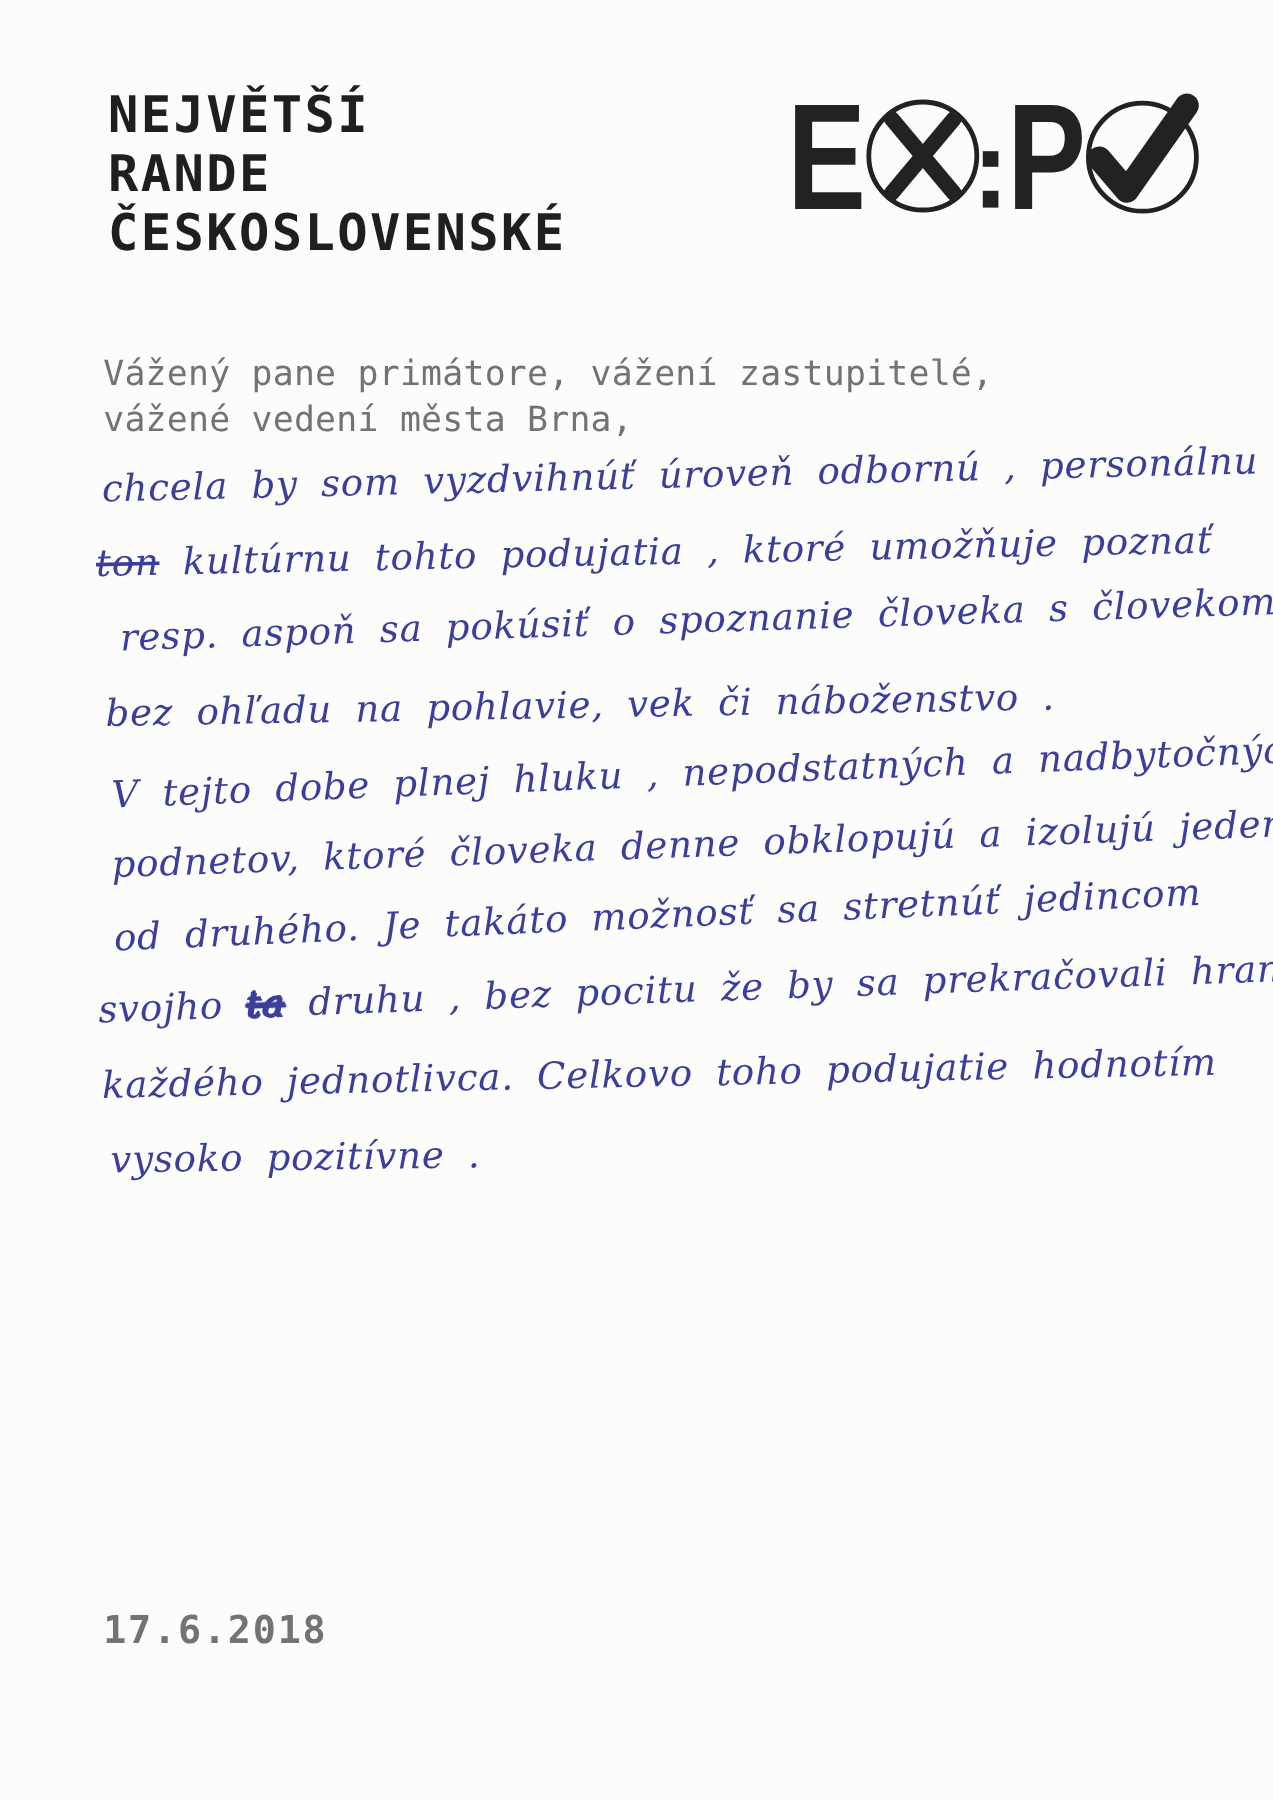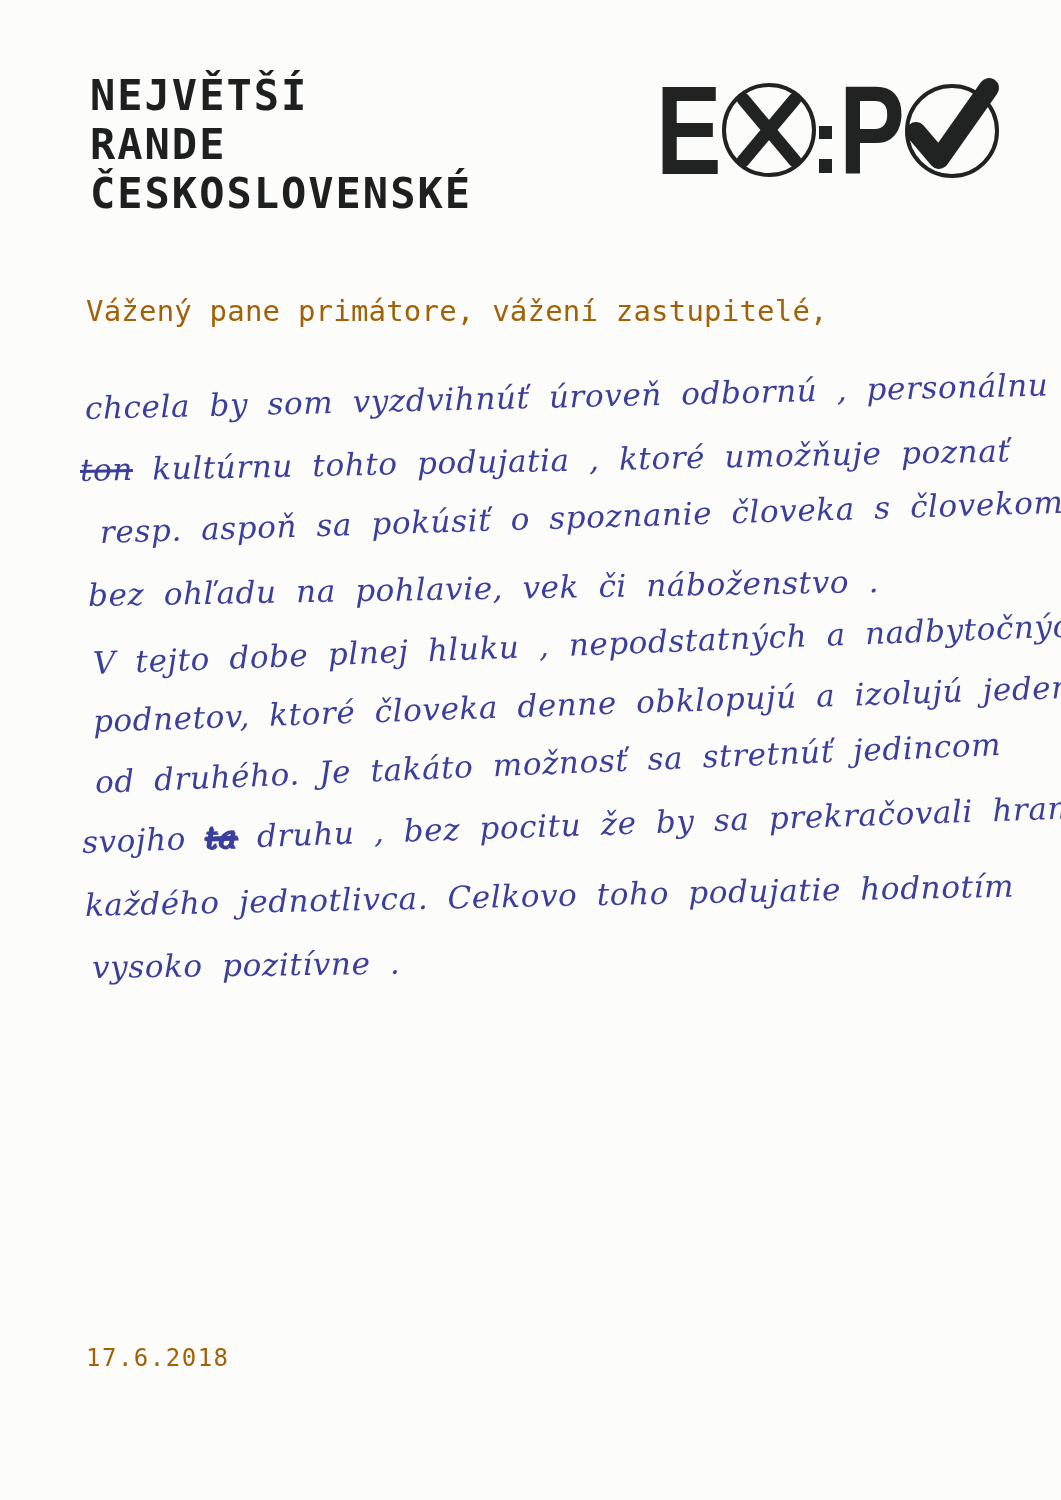--- a/index.html
+++ b/index.html
@@ -22,31 +22,31 @@
     color:#1e1f1f;
     white-space:nowrap;
   }
   .title span{display:block;}
   
   .logo{position:absolute;left:656px;top:78px;width:348px;height:106px;}
   .logo svg{display:block;width:348px;height:106px;overflow:visible;}
   
   .typed{
     font-family:"DejaVu Sans Mono", monospace;
-    color:#a16207;
+    color:#737373;
     white-space:nowrap;
   }
   .greeting{
     position:absolute;left:86px;top:292px;
     font-size:29px;line-height:38px;letter-spacing:0.2px;
   }
   .greeting span{display:block;}
   .footer{
     position:absolute;left:86px;top:1339px;
-    font-size:24px;line-height:38px;letter-spacing:1.5px;
+    font-size:32px;line-height:38px;letter-spacing:1.5px;font-weight:bold;
   }
   .footer span{display:block;}
   
   .hw{
     position:absolute;
     font-family:"DejaVu Serif", serif;
     font-style:italic;
     font-size:31px;
     color:#3b3f9b;
     white-space:nowrap;
@@ -99,20 +99,21 @@
       <g fill="#212322" stroke="none">
         <text x="235" y="96" transform="scale(0.78 1)" font-family="Liberation Sans, sans-serif" font-weight="bold" font-size="126">P</text>
       </g>
       <circle cx="296" cy="53" r="45" fill="none" stroke="#212322" stroke-width="4"></circle>
       <path d="M 260 54 L 283 81 L 333 10" fill="none" stroke="#212322" stroke-width="20" stroke-linecap="round" stroke-linejoin="round"></path>
     </svg>
   </div>
 
   <div class="typed greeting">
     <span>Vážený pane primátore, vážení zastupitelé,</span>
+    <span>vážené vedení města Brna,</span>
   </div>
 
   <div class="hw r-a" style="left:85px;top:390px;">
     <span></span><span class="scribble"></span><span>chcela by som vyzdvihnúť úroveň odbornú , personálnu</span>
   </div>
   <div class="hw r-b" style="left:80px;top:452px;">
     <span></span><span class="struck">ton</span><span> kultúrnu tohto podujatia , ktoré umožňuje poznať</span>
   </div>
   <div class="hw r-c" style="left:100px;top:514px;">
     <span></span><span class="struck"></span><span>resp. aspoň sa pokúsiť o spoznanie človeka s človekom</span>

